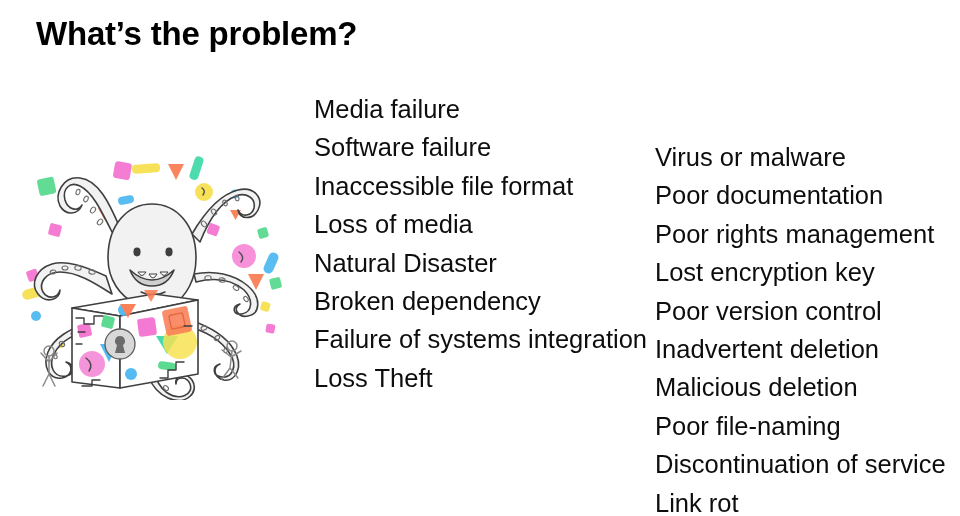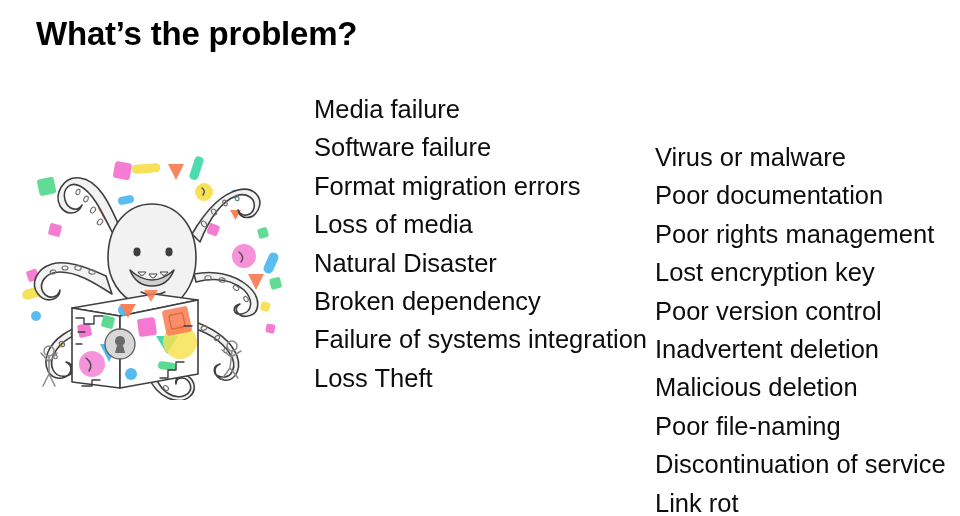--- a/index.html
+++ b/index.html
@@ -248,21 +248,21 @@
         <path class="stick" d="M224 203 l-2 17 M223 209 l-9 -7 M223 209 l10 -6 M222 220 l-8 11 M222 220 l8 10"></path>
       </g>
     </svg>
   </div>
 
   <div class="lists">
 
     <div class="col col-1">
       <div class="item">Media failure</div>
       <div class="item">Software failure</div>
-      <div class="item">Format migration errors</div>
+      <div class="item">Inaccessible file format</div>
       <div class="item">Loss of media</div>
       <div class="item">Natural Disaster</div>
       <div class="item">Broken dependency</div>
       <div class="item">Failure of systems integration</div>
       <div class="item">Loss Theft</div>
     </div>
 
     <div class="col col-2">
       <div class="item">Virus or malware</div>
       <div class="item">Poor documentation</div>

